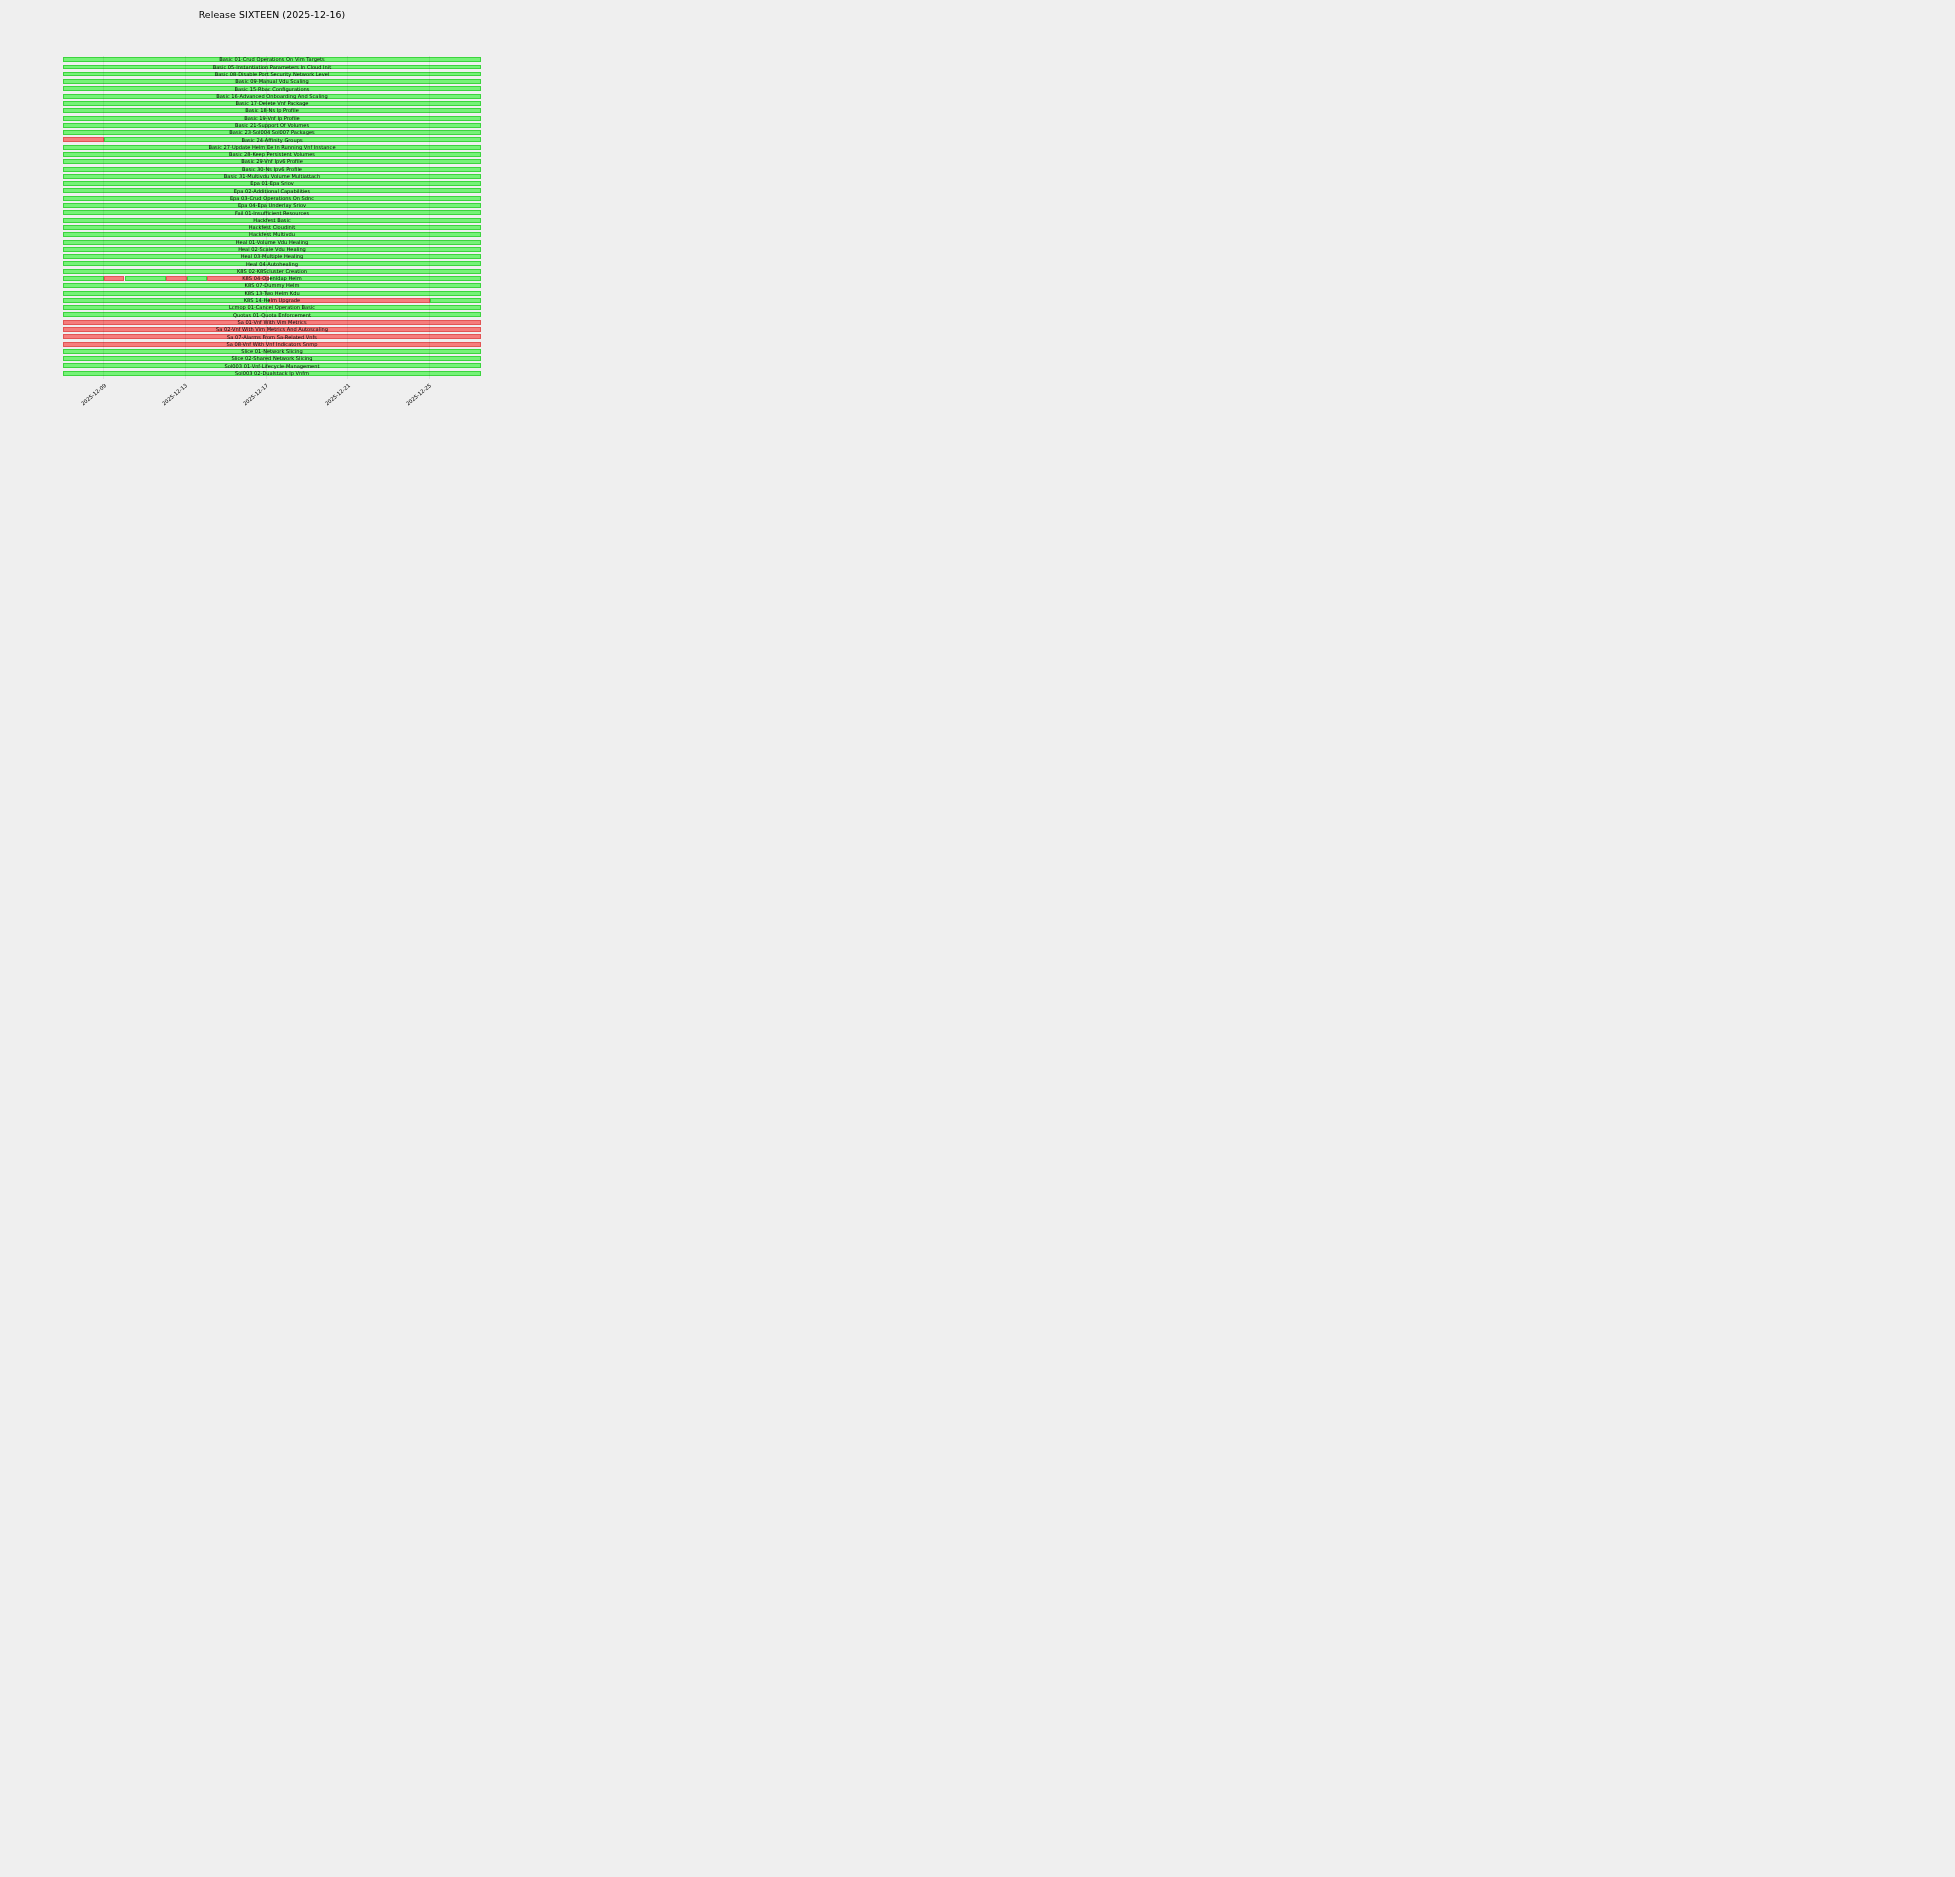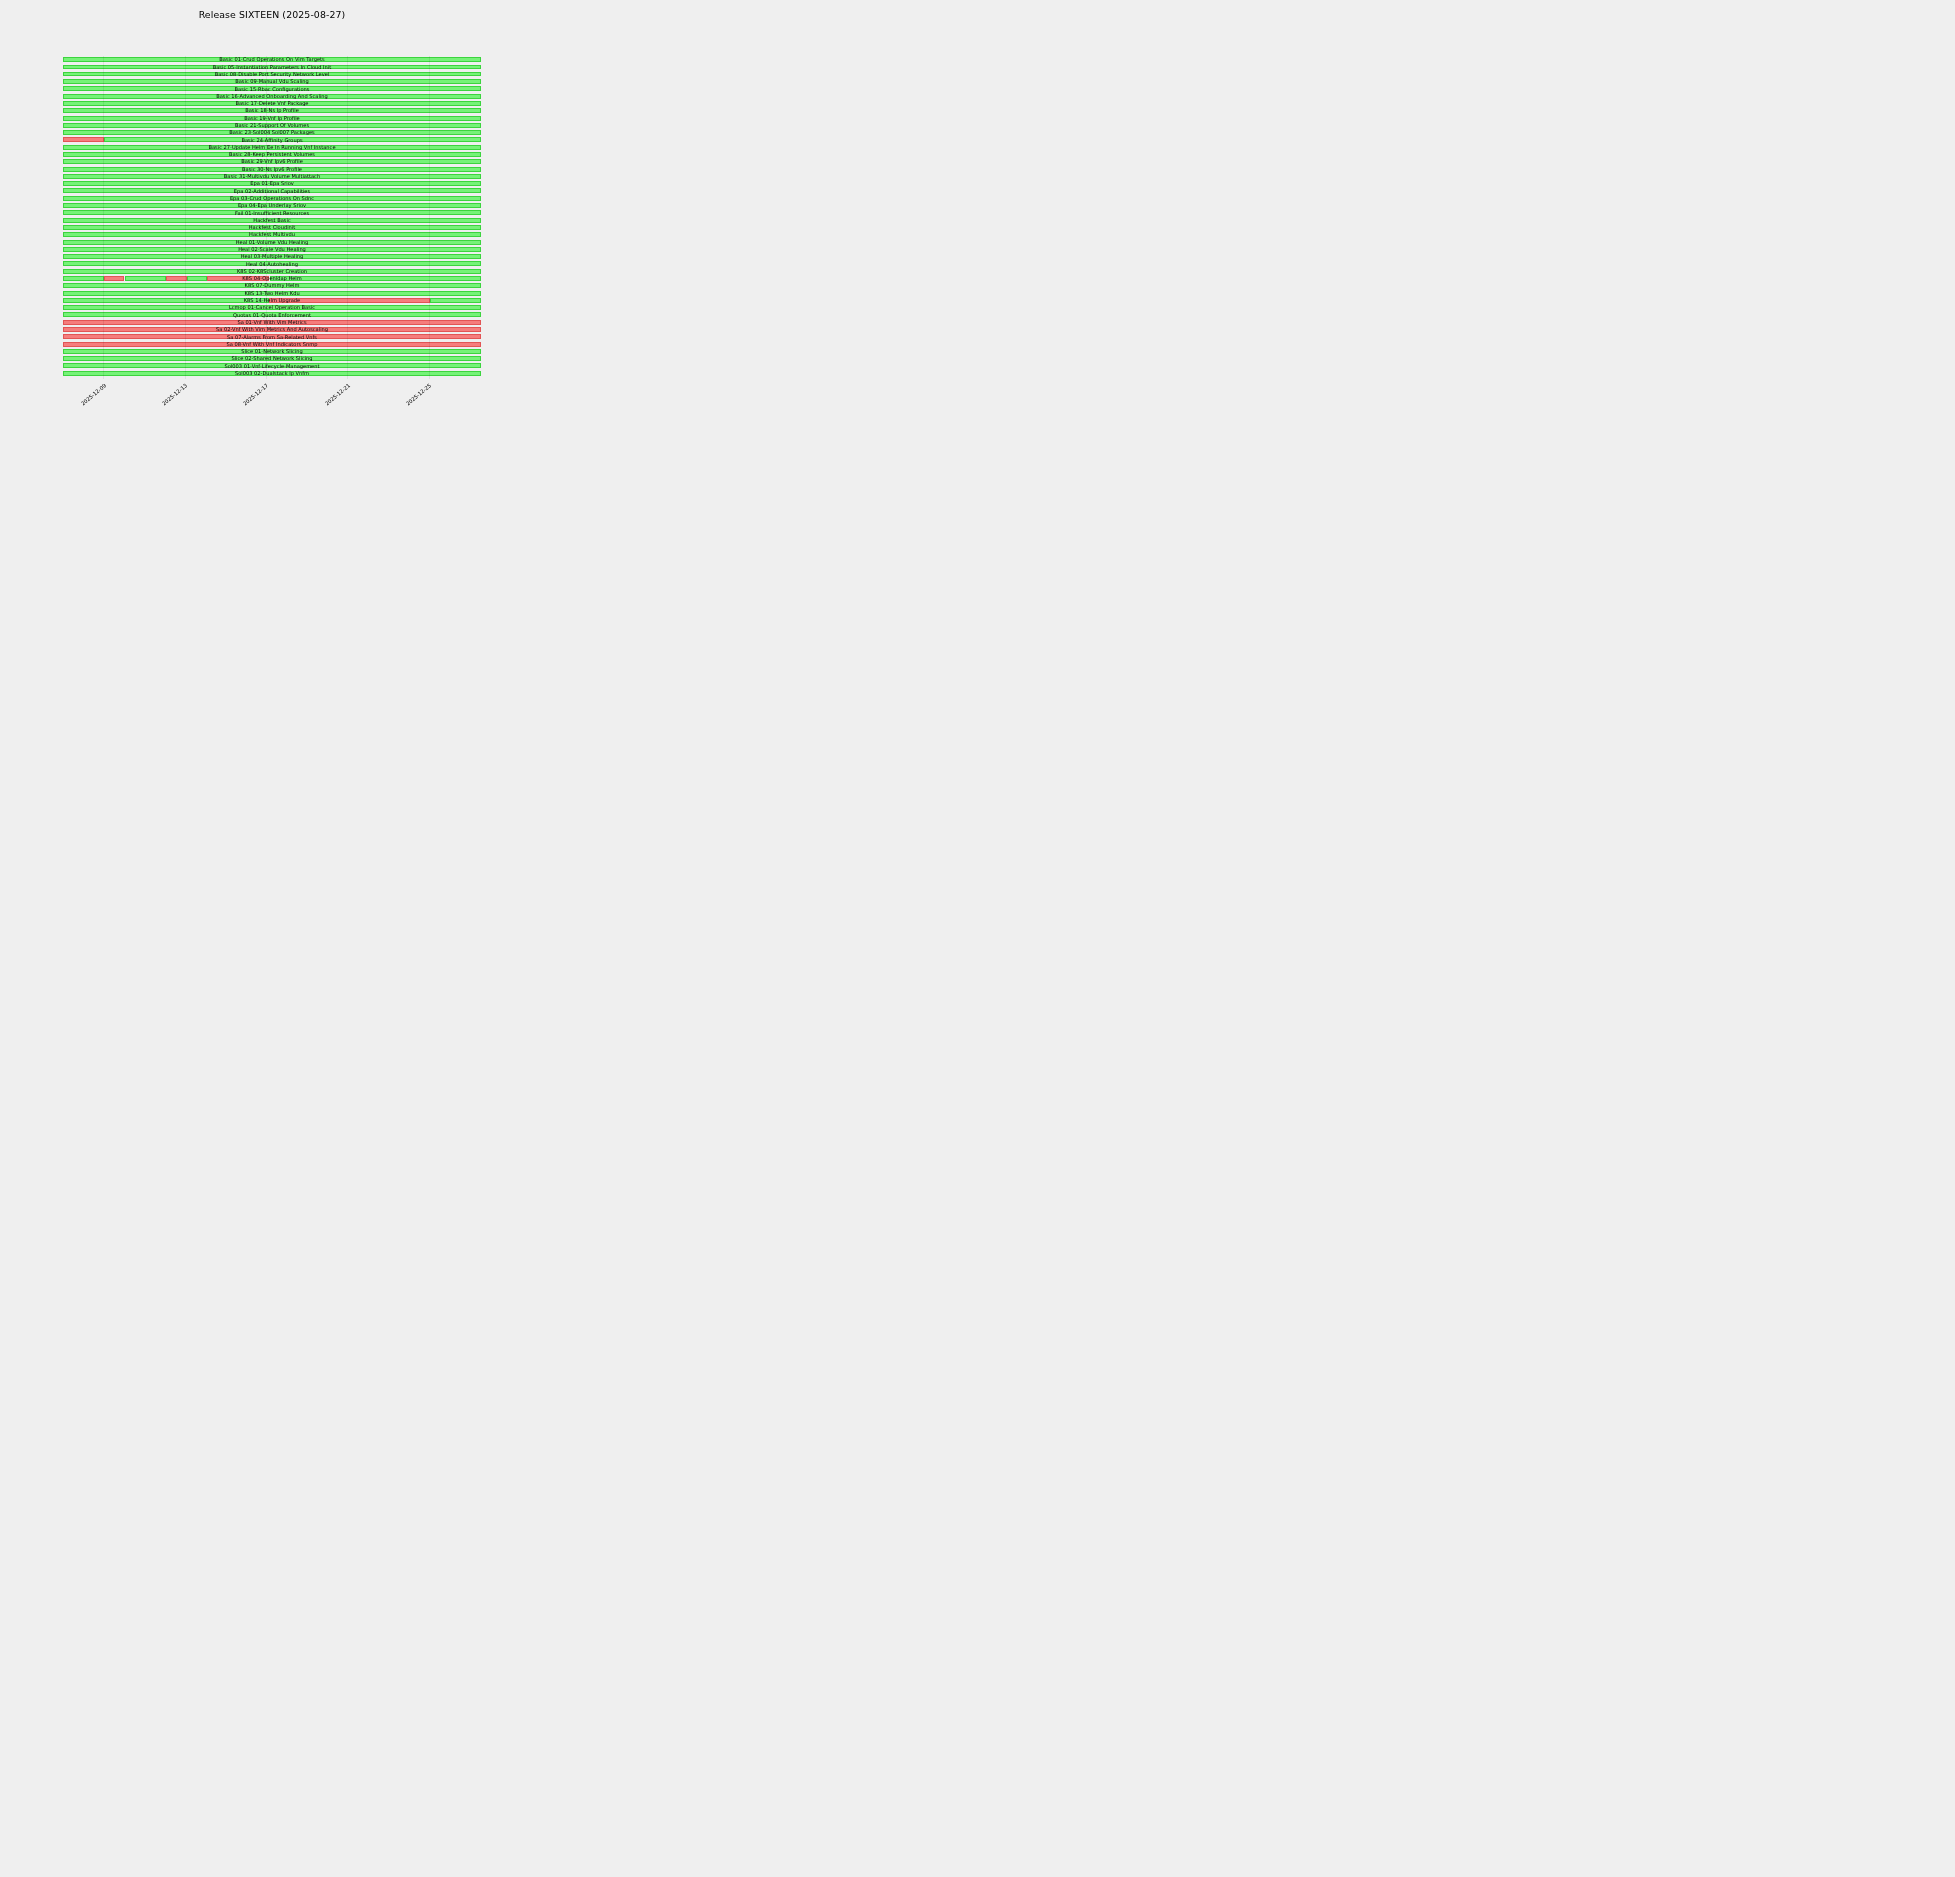--- a/index.html
+++ b/index.html
@@ -66,21 +66,21 @@
     line-height:5.9px;
     transform-origin:100% 0%;
     transform:rotate(-40deg);
     white-space:nowrap;
   }
 </style>
 </head>
 <body>
 
 <div class="figure">
-  <div class="chart-title">Release SIXTEEN (2025-08-27)</div>
+  <div class="chart-title">Release SIXTEEN (2025-12-16)</div>
   <div class="plot">
     <div class="layer" id="bars-layer">
         <div class="gantt-row" style="top: 1.2px; height: 4.7px;">
           <div class="seg pass" style="left: 0px; width: 418px;"></div>
         </div>
         <div class="gantt-row" style="top: 8.5px; height: 4.7px;">
           <div class="seg pass" style="left: 0px; width: 418px;"></div>
         </div>
         <div class="gantt-row" style="top: 15.8px; height: 4.7px;">
           <div class="seg pass" style="left: 0px; width: 418px;"></div>

